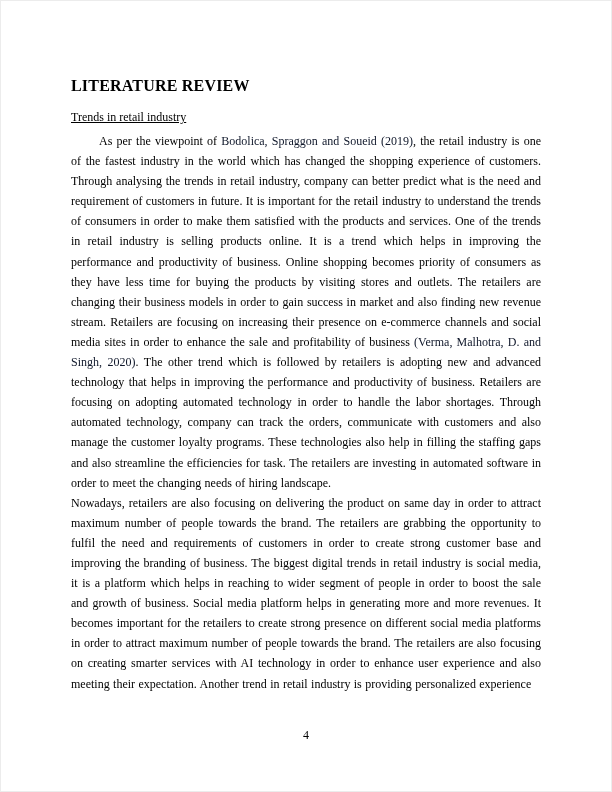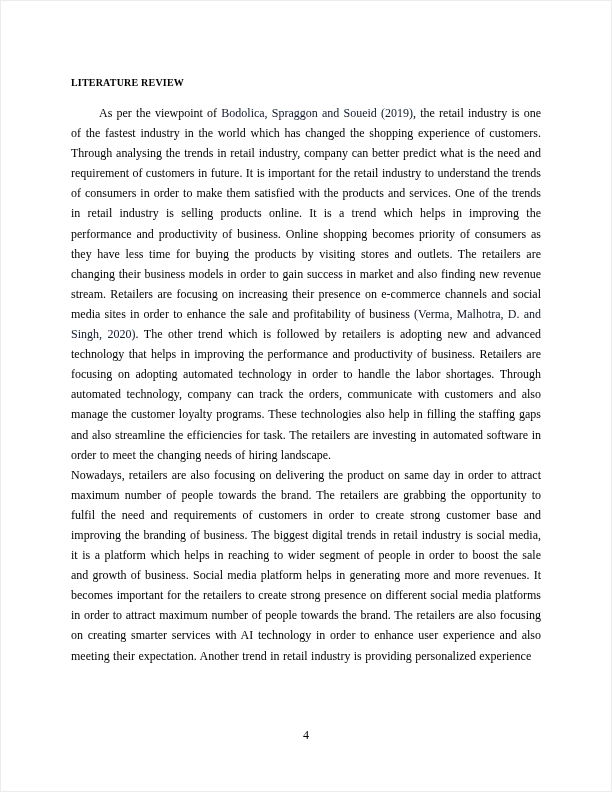--- a/index.html
+++ b/index.html
@@ -18,21 +18,21 @@
     color: #000000;
     overflow: hidden;
   }
   .content {
     position: absolute;
     top: 76px;
     left: 70px;
     right: 70px;
   }
   .heading {
-    font-size: 10px;
+    font-size: 16px;
     font-weight: bold;
     letter-spacing: 0.2px;
     margin: 0 0 15px 0;
   }
   .subheading {
     font-size: 12px;
     text-decoration: underline;
     margin: 0 0 6px 0;
   }
   .para {
@@ -56,17 +56,18 @@
     text-align: center;
     font-size: 12px;
   }
 </style>
 </head>
 <body>
 
 <div class="page">
   <div class="content">
     <h1 class="heading">LITERATURE REVIEW</h1>
+    <div class="subheading">Trends in retail industry</div>
     <p class="para indent"><span>As per the viewpoint of </span><span class="citation">Bodolica, Spraggon and Soueid (2019)</span><span>, the retail industry is one of the fastest industry in the world which has changed the shopping experience of customers. Through analysing the trends in retail industry, company can better predict what is the need and requirement of customers in future. It is important for the retail industry to understand the trends of consumers in order to make them satisfied with the products and services. One of the trends in retail industry is selling products online. It is a trend which helps in improving the performance and productivity of business. Online shopping becomes priority of consumers as they have less time for buying the products by visiting stores and outlets. The retailers are changing their business models in order to gain success in market and also finding new revenue stream. Retailers are focusing on increasing their presence on e-commerce channels and social media sites in order to enhance the sale and profitability of business </span><span class="citation">(Verma, Malhotra, D. and Singh, 2020)</span><span>. The other trend which is followed by retailers is adopting new and advanced technology that helps in improving the performance and productivity of business. Retailers are focusing on adopting automated technology in order to handle the labor shortages. Through automated technology, company can track the orders, communicate with customers and also manage the customer loyalty programs. These technologies also help in filling the staffing gaps and also streamline the efficiencies for task. The retailers are investing in automated software in order to meet the changing needs of hiring landscape.</span></p>
     <p class="para"><span>Nowadays, retailers are also focusing on delivering the product on same day in order to attract maximum number of people towards the brand. The retailers are grabbing the opportunity to fulfil the need and requirements of customers in order to create strong customer base and improving the branding of business. The biggest digital trends in retail industry is social media, it is a platform which helps in reaching to wider segment of people in order to boost the sale and growth of business. Social media platform helps in generating more and more revenues. It becomes important for the retailers to create strong presence on different social media platforms in order to attract maximum number of people towards the brand. The retailers are also focusing on creating smarter services with AI technology in order to enhance user experience and also meeting their expectation. Another trend in retail industry is providing personalized experience</span></p>
   </div>
   <div class="page-number">4</div>
 </div>
 
 </body></html>

